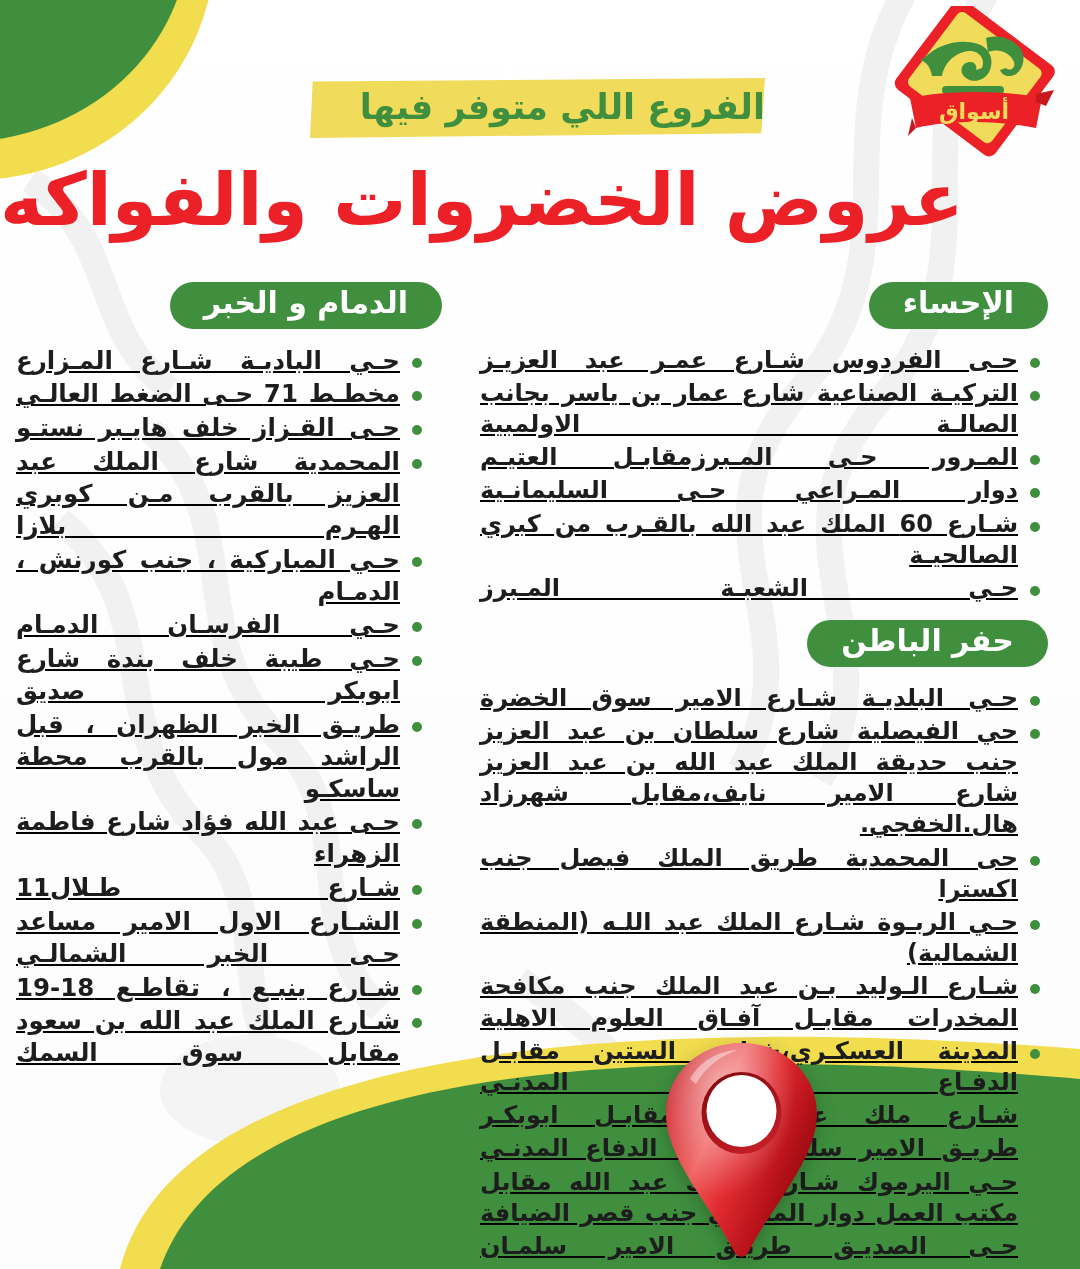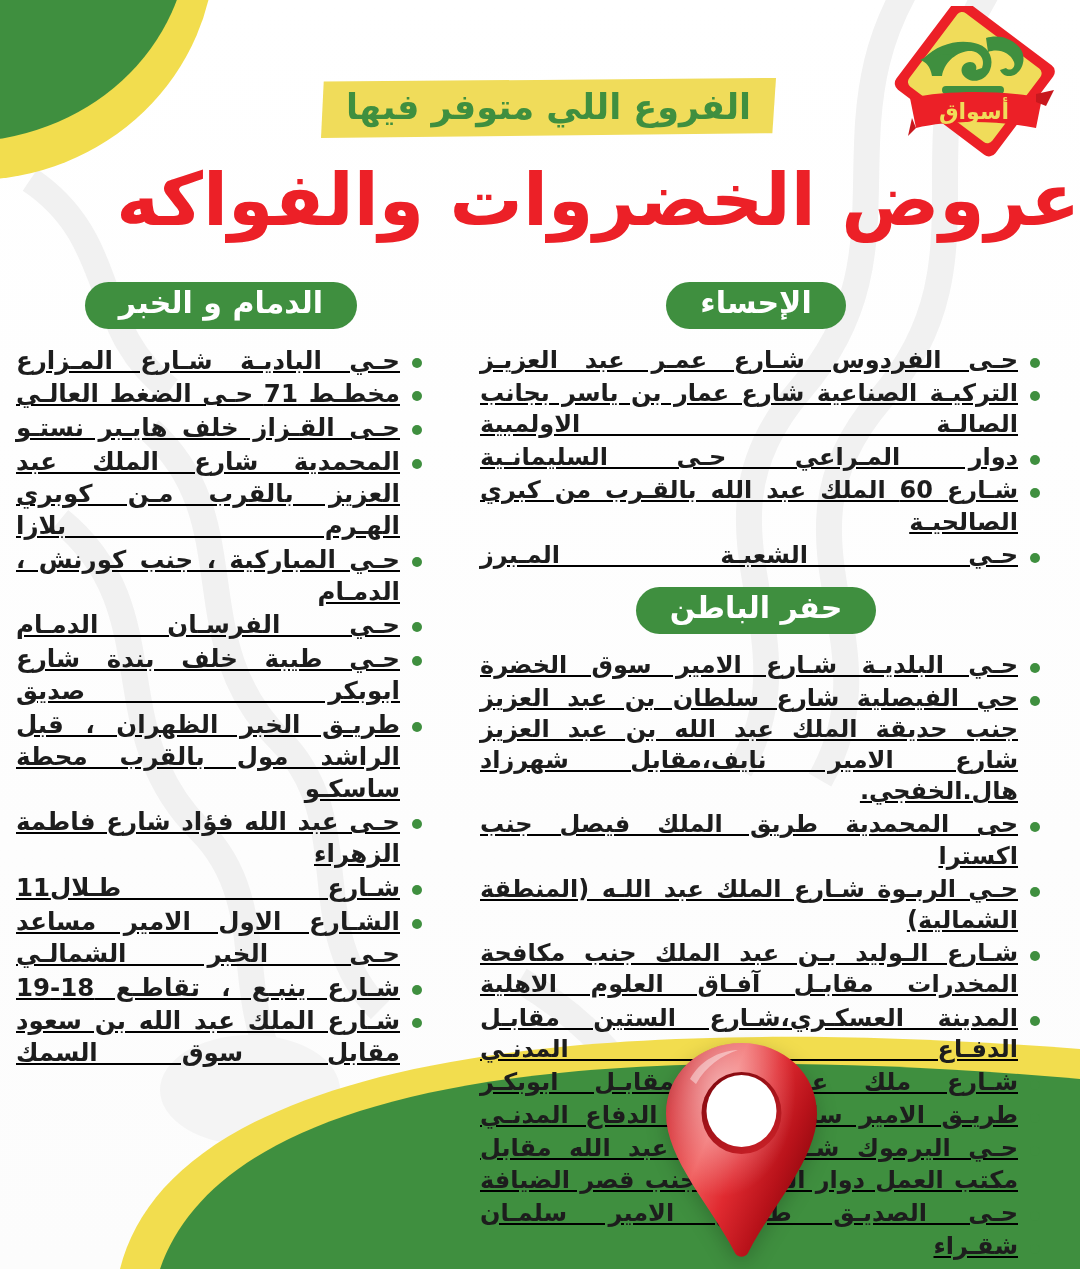--- a/index.html
+++ b/index.html
@@ -52,42 +52,42 @@
   .logo {
     position:absolute;
     top:6px; right:14px;
     width:180px; height:152px;
     z-index:6;
   }
 
   
   .ribbon {
     position:absolute;
-    top:78px; right:304px;
+    top:78px; right:315px;
     width:455px; height:60px;
     background:#f0dc5a;
     z-index:5;
     clip-path:polygon(0.6% 6%, 100% 0%, 99.2% 92%, 0% 100%);
-    display:flex; align-items:center; justify-content:center;
+    display:flex; align-items:center; justify-content:flex-start;
   }
   .ribbon-text {
     color:#3f8f3f;
     font-size:35px;
     font-weight:bold;
     letter-spacing:-0.5px;
     white-space:nowrap;
     line-height:1;
     padding-bottom:2px;
   }
 
   
   .headline {
     position:absolute;
     top:160px; right:0; left:0;
-    text-align:right;
+    text-align:left;
     z-index:5;
     color:#ec2027;
     font-size:73px;
     font-weight:bold;
     line-height:1.1;
     letter-spacing:-1px;
   }
 
   
   .columns {
@@ -108,21 +108,21 @@
     background:#3f8f3f;
     color:#ffffff;
     font-size:30px;
     font-weight:bold;
     border-radius:26px;
     padding:3px 34px 7px;
     display:inline-block;
     line-height:1.22;
     white-space:nowrap;
   }
-  .badge-row { text-align:center; margin-bottom:0; }
+  .badge-row { text-align:right; margin-bottom:0; }
   .badge-row.shift-right { padding-right:12px; }
 
   ul.branches {
     list-style:none;
     margin:16px;
     padding:0;
     text-decoration:underline;
   }
   ul.branches li {
     position:relative;
@@ -250,20 +250,21 @@
 
     <div class="col-left">
 
       <div class="section">
         <div class="badge-row shift-right">
           <span class="section-badge">الإحساء</span>
         </div>
         <ul class="branches">
           <li>حـى الفردوس شـارع عمـر عبد العزيـز</li>
           <li>التركيـة الصناعية شارع عمار بن ياسر بجانب الصالـة الاولمبية</li>
+          <li>المـرور حـى المـبرزمقابـل العتيـم</li>
           <li>دوار المـراعي حـى السليمانـية</li>
           <li>شـارع 60 الملك عبد الله بالقـرب من كبري الصالحيـة</li>
           <li>حـي الشعبـة المـبرز</li>
         </ul>
       </div>
 
       <div class="section">
         <div class="badge-row shift-right">
           <span class="section-badge">حفر الباطن</span>
         </div>

